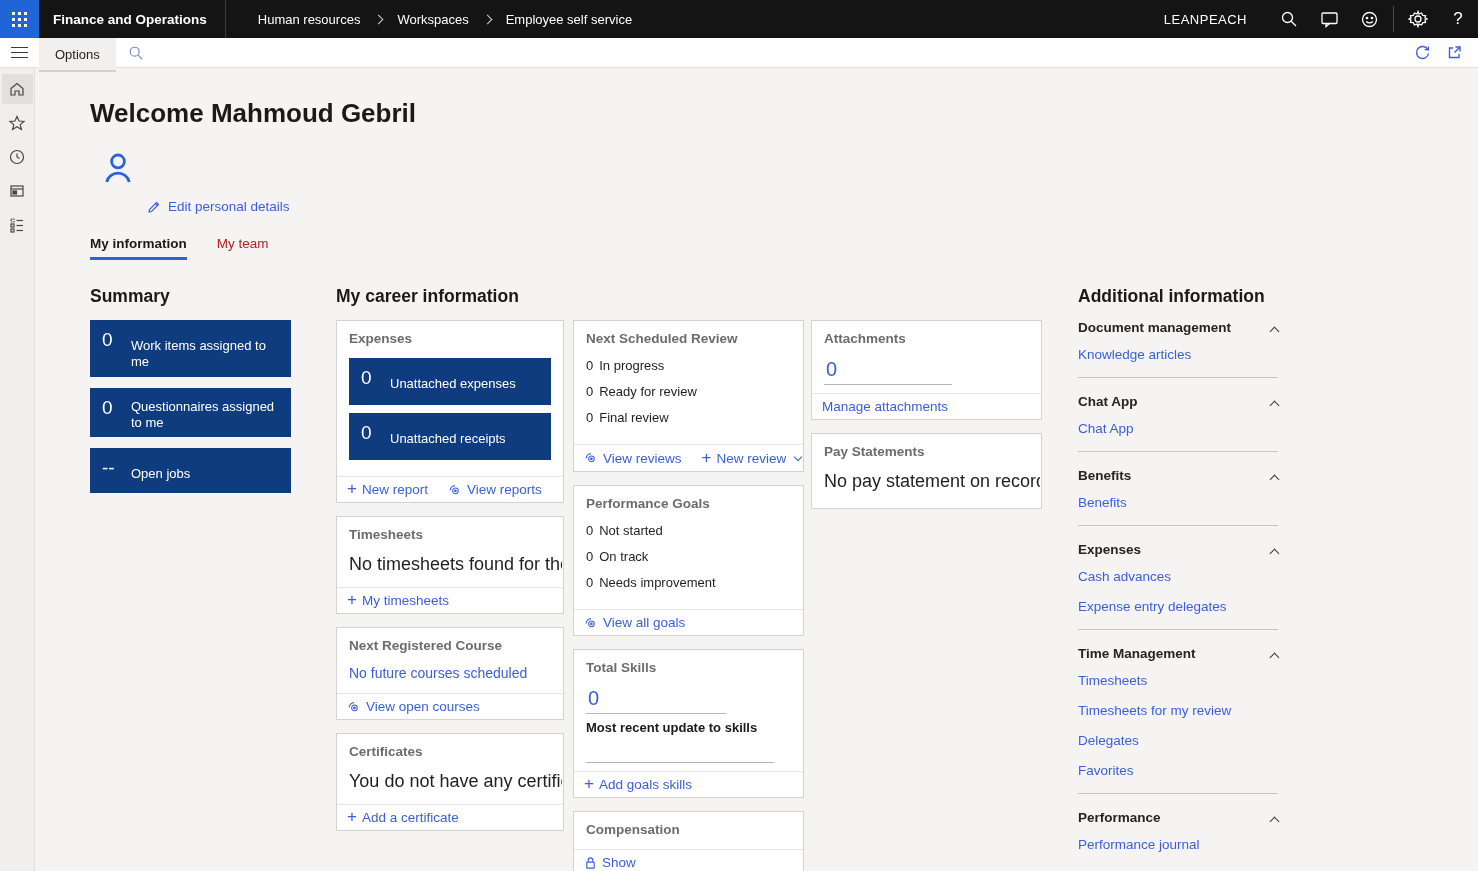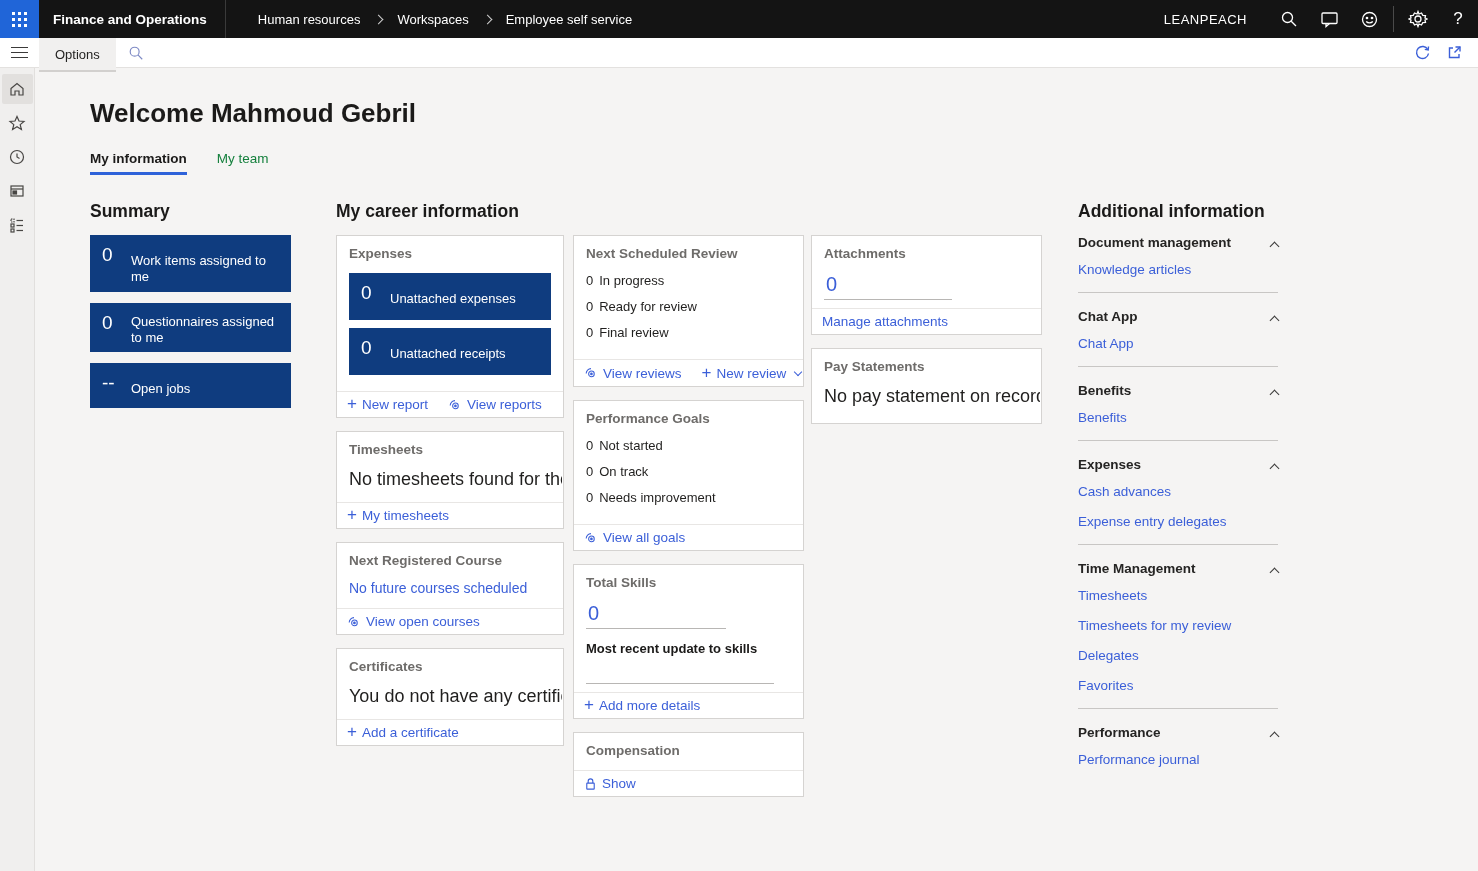--- a/index.html
+++ b/index.html
@@ -43,21 +43,21 @@
   .nav-item svg { stroke:#484644; fill:none; stroke-width:1.2; }
   .content { flex:1; overflow:hidden; padding:30px 0 0 55px; }
 
   .welcome { font-size:26px; font-weight:600; color:#1b1a19; }
   .persona { margin-top:22px; padding-left:12px; }
   .person-icon svg { stroke:#2e62d9; fill:none; stroke-width:1.4; }
   .edit-link { margin-top:8px; margin-left:45px; display:flex; align-items:center; gap:7px; color:#3b5fd8; font-size:13.5px; cursor:pointer; }
   .edit-link svg { stroke:#3b5fd8; fill:none; stroke-width:1.2; }
 
   .tabs { display:flex; gap:30px; margin-top:22px; font-size:13.5px; }
-  .tab { padding-bottom:6px; cursor:pointer; color:#15803d; }
+  .tab { padding-bottom:6px; cursor:pointer; color:#b91c1c; }
   .tab.active { color:#1b1a19; font-weight:700; border-bottom:3px solid #2e62d9; }
 
   
   .cols { display:flex; margin-top:26px; align-items:flex-start; }
   .col-heading { font-size:17.5px; font-weight:600; color:#1b1a19; height:34px; }
   .col1 { width:201px; margin-right:45px; }
   .col2 { width:228px; margin-right:9px; }
   .col3 { width:231px; margin-right:7px; }
   .col4 { width:231px; margin-right:36px; }
   .col5 { width:200px; }
@@ -84,21 +84,21 @@
   .more-dots { margin-left:auto; margin-right:-5px; color:#3b5fd8; font-size:14px; letter-spacing:1px; overflow:hidden; cursor:pointer; }
 
   .inner-tile { background:#0f3c7f; color:#fff; display:flex; align-items:flex-start; padding:6px 12px; margin-bottom:8px; min-height:47px; cursor:pointer; }
   .empty-text { font-size:18px; color:#201f1e; white-space:nowrap; overflow:hidden; margin-right:-11px; padding-bottom:4px; }
   .empty-link { font-size:14px; color:#3b5fd8; cursor:pointer; padding-bottom:4px; }
   .stat-line { font-size:13px; color:#201f1e; margin-bottom:11px; }
   .stat-line .n { margin-right:6px; }
 
   .big-count { font-size:20px; color:#3b5fd8; border-bottom:1px solid #b8b6b4; display:inline-block; min-width:140px; padding:0 0 3px 2px; }
   .big-count.w125 { min-width:128px; }
-  .field-label { font-size:13px; font-weight:600; color:#1b1a19; margin-top:12px; }
+  .field-label { font-size:13px; font-weight:600; color:#1b1a19; margin-top:6px; }
   .empty-field { border-bottom:1px solid #b8b6b4; width:188px; height:24px; margin-top:4px; }
 
   
   .ai-group-title-row { display:flex; align-items:flex-end; justify-content:space-between; margin-bottom:12px; cursor:pointer; }
   .ai-group-title { font-size:13.5px; font-weight:700; color:#252423; }
   .chev-up { width:7px; height:7px; border-top:1.5px solid #3b3a39; border-right:1.5px solid #3b3a39; transform:rotate(-45deg); margin-top:3px; }
   .ai-link { display:block; font-size:13.5px; color:#3b5fd8; margin-bottom:15px; cursor:pointer; }
   .ai-divider { border:none; border-top:1px solid #c8c6c4; margin:6px 0 16px 0; }
   .ai-group { margin-bottom:4px; }
 </style>
@@ -229,20 +229,35 @@
           <line x1="8.5" y1="9.5" x2="15" y2="9.5"></line>
           <rect x="3" y="13" width="3" height="3"></rect>
           <line x1="8.5" y1="14.5" x2="15" y2="14.5"></line>
         </svg>
     </div>
   </div>
 
   <div class="content">
     <h1 class="welcome">Welcome Mahmoud Gebril</h1>
 
+    <div class="persona">
+      <span class="person-icon">
+        <svg width="32" height="36" viewBox="0 0 16 18">
+            <circle cx="8" cy="5.2" r="3.2"></circle>
+            <path d="M2.4 15.5 a5.7 5.4 0 0 1 11.2 0"></path>
+          </svg>
+      </span>
+      <div class="edit-link">
+        <svg width="14" height="14" viewBox="0 0 14 14">
+            <path d="M2 12 L2.5 9.5 L9.5 2.5 L11.5 4.5 L4.5 11.5 Z"></path>
+            <line x1="8.5" y1="3.5" x2="10.5" y2="5.5"></line>
+          </svg>
+        <span>Edit personal details</span>
+      </div>
+    </div>
 
     <div class="tabs">
       <div class="tab active">My information</div>
       <div class="tab">My team</div>
     </div>
 
     <div class="cols">
 
       <div class="col1">
         <div class="col-heading">Summary</div>
@@ -385,21 +400,21 @@
         <div class="card">
           <div class="card-body">
             <div class="card-title">Total Skills</div>
             <div class="big-count">0</div>
             <div class="field-label">Most recent update to skills</div>
             <div class="empty-field"></div>
           </div>
           <div class="card-footer">
             <span class="action">
                 <span class="plus">+</span>
-                <span>Add more details</span>
+                <span>Add goals skills</span>
               </span>
           </div>
         </div>
 
         <div class="card">
           <div class="card-body" style="padding-bottom:12px;">
             <div class="card-title" style="margin-bottom:0;">Compensation</div>
           </div>
           <div class="card-footer">
             <span class="action">

